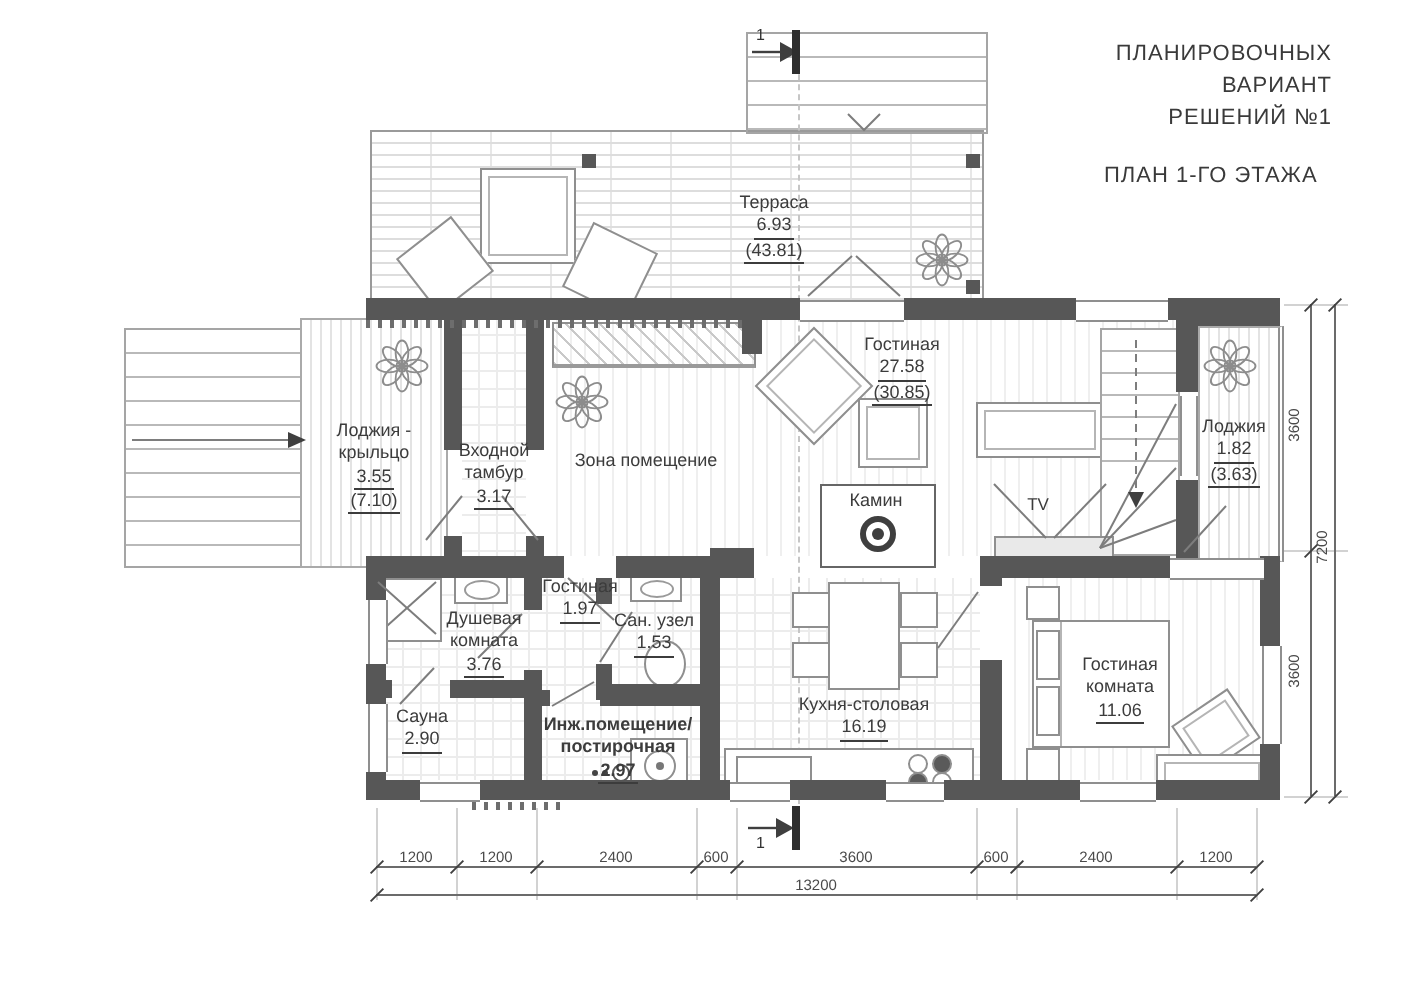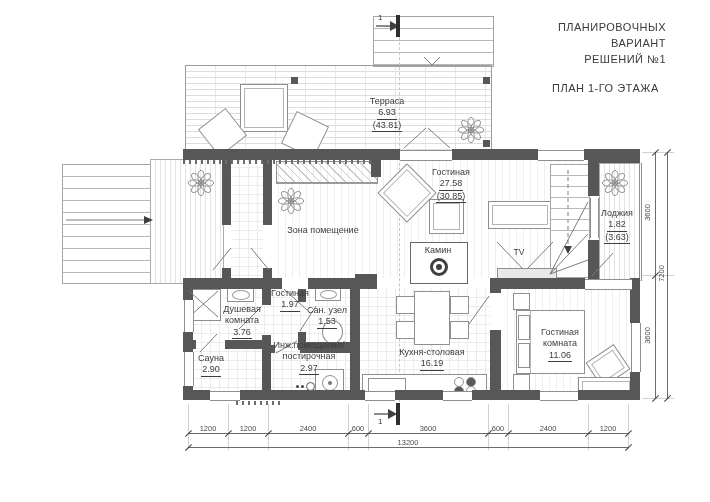--- a/index.html
+++ b/index.html
@@ -222,20 +222,29 @@
   <div class="sectbar" style="left:396px;top:15px;height:22px;"></div>
   <div class="sectbar" style="left:396px;top:403px;height:22px;"></div>
   <div class="sectnum" style="left:378px;top:13px;">1</div>
   <div class="sectnum" style="left:378px;top:417px;">1</div>
 
   <div class="rl" style="left:352px;top:96px;width:70px;">
     <div>Терраса</div>
     <div><span class="u">6.93</span></div>
     <div><span class="u">(43.81)</span></div>
   </div>
+  <div class="rl" style="left:156px;top:210px;width:62px;">
+    <div>Лоджия - крыльцо</div>
+    <div><span class="u">3.55</span></div>
+    <div><span class="u">(7.10)</span></div>
+  </div>
+  <div class="rl" style="left:225px;top:220px;width:44px;">
+    <div>Входной тамбур</div>
+    <div><span class="u">3.17</span></div>
+  </div>
   <div class="rl" style="left:283px;top:225px;width:80px;">
     <div>Зона помещение</div>
   </div>
   <div class="rl" style="left:418px;top:167px;width:66px;">
     <div>Гостиная</div>
     <div><span class="u">27.58</span></div>
     <div><span class="u">(30.85)</span></div>
   </div>
   <div class="rl" style="left:592px;top:208px;width:50px;">
     <div>Лоджия</div>
@@ -251,21 +260,21 @@
     <div><span class="u">1.97</span></div>
   </div>
   <div class="rl" style="left:303px;top:305px;width:48px;">
     <div>Сан. узел</div>
     <div><span class="u">1.53</span></div>
   </div>
   <div class="rl" style="left:190px;top:353px;width:42px;">
     <div>Сауна</div>
     <div><span class="u">2.90</span></div>
   </div>
-  <div class="rl" style="left:268px;top:340px;width:82px;">
+  <div class="rl" style="left:268px;top:357px;width:82px;font-weight:bold;">
     <div>Инж.помещение/ постирочная</div>
     <div><span class="u">2.97</span></div>
   </div>
   <div class="rl" style="left:387px;top:347px;width:90px;">
     <div>Кухня-столовая</div>
     <div><span class="u">16.19</span></div>
   </div>
   <div class="rl" style="left:528px;top:327px;width:64px;">
     <div>Гостиная комната</div>
     <div><span class="u">11.06</span></div>

